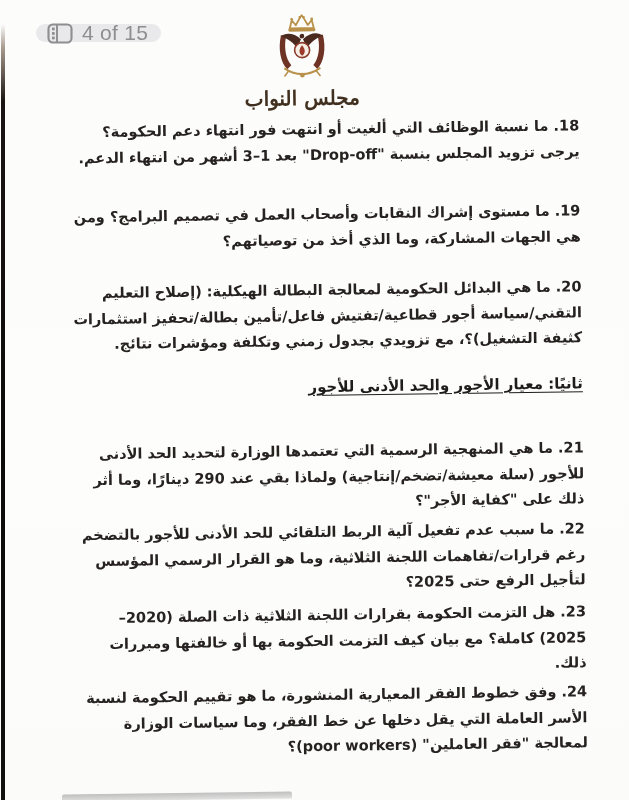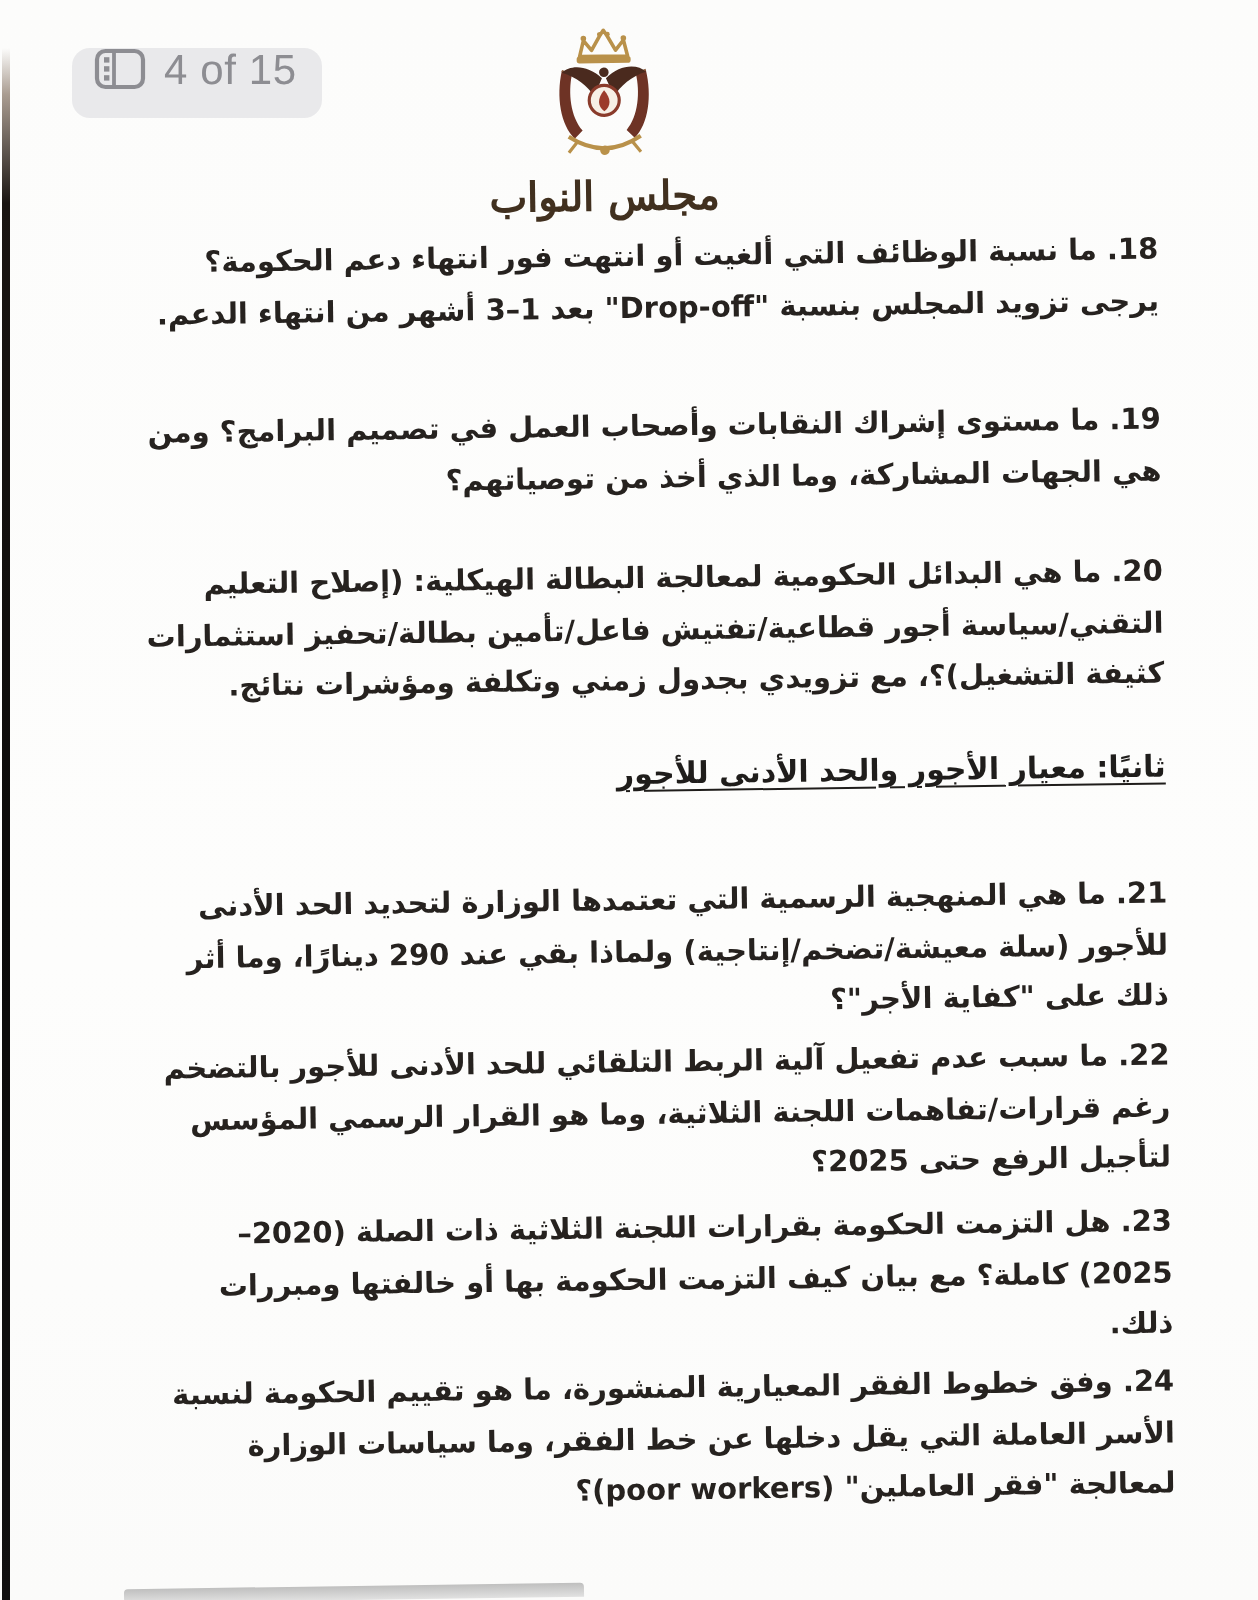--- a/index.html
+++ b/index.html
@@ -72,22 +72,22 @@
   .next-page-edge{
     position:absolute;left:62px;bottom:0;width:230px;height:7px;
     border-radius:2px 2px 0 0;
     background:linear-gradient(180deg,#ababab,#d9d9d9);
     opacity:.75;
     transform:rotate(-0.8deg);
   }
   
   .pill{
     position:absolute;left:36px;top:24px;
-    height:35px;
-    display:flex;gap:9px;
+    height:18px;
+    display:flex;align-items:center;gap:9px;
     padding:0 13px 0 11px;
     background:#e9e9eb;
     border-radius:9px;
     cursor:pointer;
   }
   .pill-label{
     font-family:"Liberation Sans","DejaVu Sans",sans-serif;
     font-size:21px;font-weight:500;
     color:#8d8d92;
     letter-spacing:.3px;

